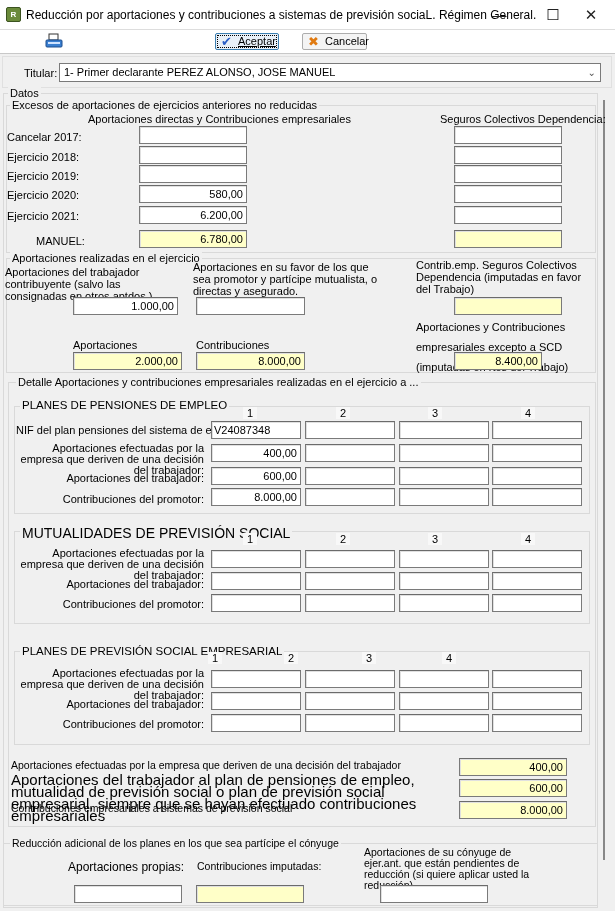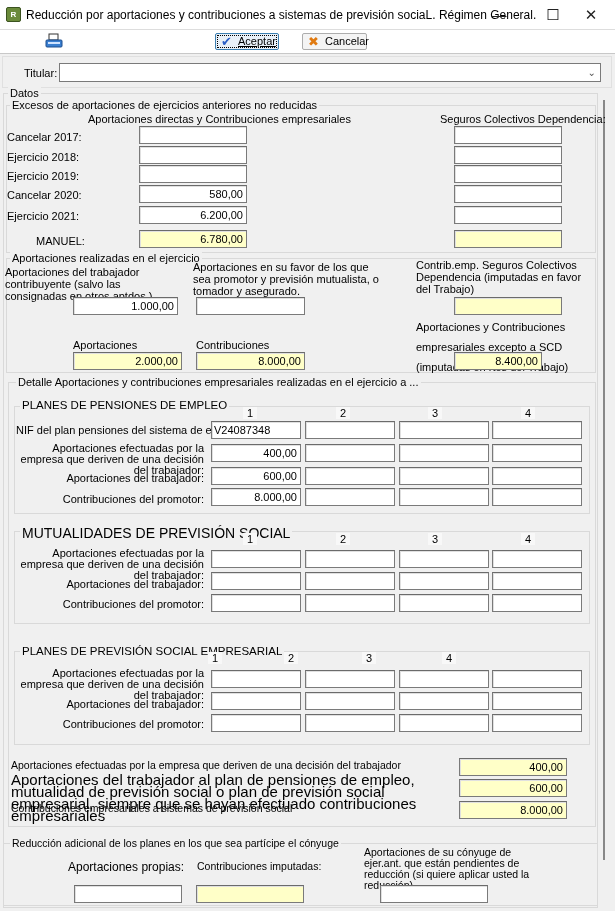--- a/index.html
+++ b/index.html
@@ -47,20 +47,21 @@
   <span style="text-decoration:underline">Aceptar</span>
 </div>
 <div class="abs btn" style="left:302px;width:65px">
   <span class="ico" style="color:#e07a10">✖</span>
   <span>Cancelar</span>
 </div>
 
 <div class="abs fieldset" style="left:2px;top:56px;width:610px;height:32px;border-color:#e0e0e0"></div>
 <div class="abs lbl" style="left:24px;top:67px">Titular:</div>
 <div class="abs combo">
+  <span>1- Primer declarante  PEREZ ALONSO, JOSE MANUEL</span>
   <span class="chev">⌄</span>
 </div>
 
 <div class="abs fieldset" style="left:3px;top:93px;width:595px;height:815px"></div>
 <div class="abs legend" style="left:8px;top:87px">Datos</div>
 <div class="abs scroll"></div>
 
 <div class="abs fieldset" style="left:6px;top:105px;width:590px;height:148px"></div>
 <div class="abs legend" style="left:10px;top:99px">Excesos de aportaciones de ejercicios anteriores no reducidas</div>
 <div class="abs lbl" style="left:88px;top:113px">Aportaciones directas y Contribuciones empresariales</div>
@@ -71,37 +72,37 @@
 <div class="abs inp" style="left:454px;top:126px;width:108px"></div>
 
 <div class="abs lbl" style="left:7px;top:151px">Ejercicio 2018:</div>
 <div class="abs inp" style="left:139px;top:146px;width:108px"></div>
 <div class="abs inp" style="left:454px;top:146px;width:108px"></div>
 
 <div class="abs lbl" style="left:7px;top:170px">Ejercicio 2019:</div>
 <div class="abs inp" style="left:139px;top:165px;width:108px"></div>
 <div class="abs inp" style="left:454px;top:165px;width:108px"></div>
 
-<div class="abs lbl" style="left:7px;top:189px">Cancelar 2020:</div>
+<div class="abs lbl" style="left:7px;top:189px">Ejercicio 2020:</div>
 <div class="abs inp" style="left:139px;top:185px;width:108px">580,00</div>
 <div class="abs inp" style="left:454px;top:185px;width:108px"></div>
 
 <div class="abs lbl" style="left:7px;top:210px">Ejercicio 2021:</div>
 <div class="abs inp" style="left:139px;top:206px;width:108px">6.200,00</div>
 <div class="abs inp" style="left:454px;top:206px;width:108px"></div>
 
 <div class="abs lbl" style="left:36px;top:235px">MANUEL:</div>
 <div class="abs inp y" style="left:139px;top:230px;width:108px">6.780,00</div>
 <div class="abs inp y" style="left:454px;top:230px;width:108px"></div>
 
 <div class="abs fieldset" style="left:6px;top:258px;width:590px;height:115px"></div>
 <div class="abs legend" style="left:10px;top:252px">Aportaciones realizadas en el ejercicio</div>
 <div class="abs" style="left:5px;top:266px;width:180px;line-height:12px">Aportaciones del trabajador contribuyente (salvo las consignadas en otros aptdos.)</div>
 <div class="abs inp" style="left:73px;top:297px;width:105px">1.000,00</div>
-<div class="abs" style="left:193px;top:261px;width:190px;line-height:12px">Aportaciones en su favor de los que sea promotor y previsión mutualista, o tomador y asegurado.</div>
+<div class="abs" style="left:193px;top:261px;width:190px;line-height:12px">Aportaciones en su favor de los que sea promotor y partícipe mutualista, o directas y asegurado.</div>
 <div class="abs inp" style="left:196px;top:297px;width:109px"></div>
 <div class="abs" style="left:416px;top:259px;width:180px;line-height:12px">Contrib.emp. Seguros Colectivos Dependencia (imputadas en favor del Trabajo)</div>
 <div class="abs inp y" style="left:454px;top:297px;width:108px"></div>
 <div class="abs lbl" style="left:73px;top:339px">Aportaciones</div>
 <div class="abs inp y" style="left:73px;top:352px;width:109px">2.000,00</div>
 <div class="abs lbl" style="left:196px;top:339px">Contribuciones</div>
 <div class="abs inp y" style="left:196px;top:352px;width:109px">8.000,00</div>
 <div class="abs" style="left:416px;top:317px;width:185px;line-height:20px">Aportaciones y Contribuciones empresariales excepto a SCD (imputadas en rtos del Trabajo)</div>
 <div class="abs inp y" style="left:454px;top:352px;width:88px">8.400,00</div>
 

